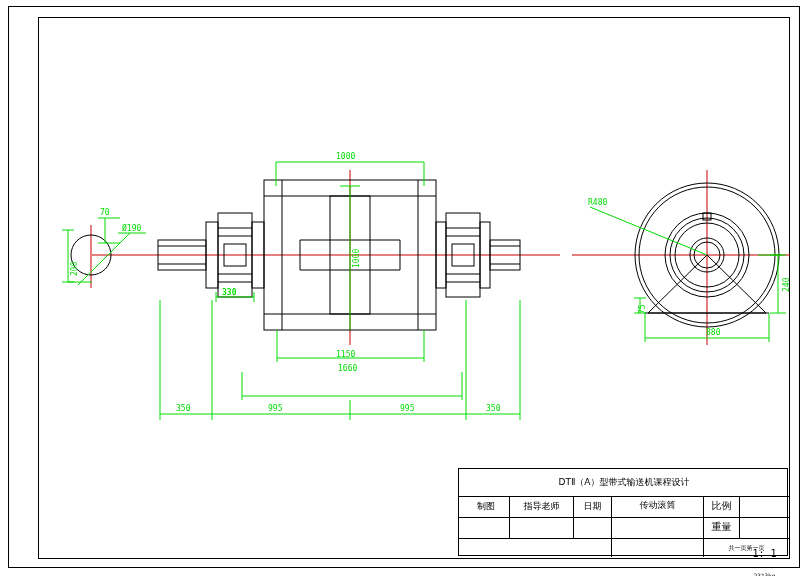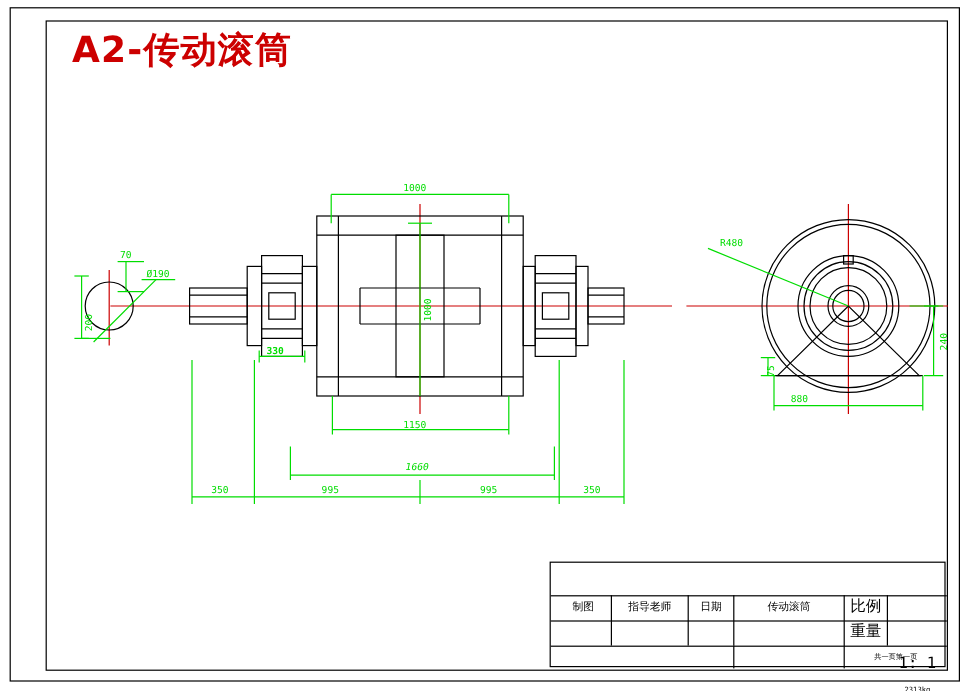--- a/index.html
+++ b/index.html
@@ -27,33 +27,32 @@
 
   svg.draw{position:absolute;left:0;top:0;width:807px;height:576px;overflow:visible;}
 
   
   .tblock{position:absolute;left:458px;top:468px;width:330px;height:88px;
           border:1px solid #000;box-sizing:border-box;background:#fff;}
   .tb-line{position:absolute;background:#000;}
   .tb-cell{position:absolute;display:flex;align-items:center;justify-content:center;
            font-size:9px;color:#000;text-align:center;line-height:1.25;
            font-family:"DejaVu Sans",sans-serif;box-sizing:border-box;}
-  .tb-cell.small{font-size:13px;}
+  .tb-cell.small{font-size:10px;}
   .tb-cell.tiny{font-size:6px;}
   .tb-cell.mono{font-family:"DejaVu Sans Mono",monospace;margin-top:48px;}
 </style>
 </head>
 <body>
 
 <div id="page">
 
   <div class="outer-frame"></div>
   <div class="inner-frame"></div>
 
-  <div class="sheet-title">A2-传动滚筒</div>
 
   <svg class="draw" viewBox="0 0 807 576">
 
     <g stroke="#cc0000" stroke-width="1">
       <line x1="92" y1="255" x2="560" y2="255"></line>
       <line x1="572" y1="255" x2="790" y2="255"></line>
       <line x1="350" y1="170" x2="350" y2="345"></line>
       <line x1="91" y1="225" x2="91" y2="288"></line>
       <line x1="707" y1="170" x2="707" y2="345"></line>
     </g>
@@ -175,53 +174,54 @@
       <line x1="634" y1="298" x2="646" y2="298"></line>
       <line x1="634" y1="313" x2="646" y2="313"></line>
 
       <line x1="645" y1="338" x2="769" y2="338"></line>
       <line x1="645" y1="313" x2="645" y2="342"></line>
       <line x1="769" y1="313" x2="769" y2="342"></line>
     </g>
   </svg>
 
   <div class="dimtxt" style="left:336px;top:152px;">1000</div>
-  <div class="dimtxt" style="left:338px;top:385px;font-style:italic;">1660</div>
+  <div class="dimtxt" style="left:338px;top:364px;">1660</div>
   <div class="dimtxt" style="left:336px;top:350px;text-align:center;">1150</div>
 
   <div class="dimtxt" style="left:176px;top:404px;">350</div>
   <div class="dimtxt" style="left:268px;top:404px;">995</div>
   <div class="dimtxt" style="left:400px;top:404px;">995</div>
   <div class="dimtxt" style="left:486px;top:404px;">350</div>
 
   <div class="dimtxt" style="left:122px;top:224px;">Ø190</div>
   <div class="dimtxt" style="left:100px;top:208px;">70</div>
   <div class="dimtxt vert" style="left:70px;top:276px;">200</div>
   <div class="dimtxt vert" style="left:352px;top:268px;">1000</div>
   <div class="dimtxt" style="left:222px;top:288px;font-weight:bold;">330</div>
 
-  <div class="dimtxt" style="left:600px;top:198px;">R480</div>
+  <div class="dimtxt" style="left:588px;top:198px;">R480</div>
   <div class="dimtxt vert" style="left:782px;top:292px;">240</div>
   <div class="dimtxt vert" style="left:638px;top:314px;">75</div>
-  <div class="dimtxt" style="left:659px;top:328px;">880</div>
+  <div class="dimtxt" style="left:706px;top:328px;">880</div>
 
 
   <div class="tblock">
 
     <div class="tb-line" style="left:0;top:27px;width:330px;height:1px;"></div>
     <div class="tb-line" style="left:0;top:48px;width:330px;height:1px;"></div>
     <div class="tb-line" style="left:0;top:69px;width:330px;height:1px;"></div>
 
     <div class="tb-line" style="left:50px;top:27px;width:1px;height:42px;"></div>
     <div class="tb-line" style="left:114px;top:27px;width:1px;height:42px;"></div>
     <div class="tb-line" style="left:152px;top:27px;width:1px;height:42px;"></div>
     <div class="tb-line" style="left:152px;top:69px;width:1px;height:19px;"></div>
     <div class="tb-line" style="left:244px;top:27px;width:1px;height:61px;"></div>
     <div class="tb-line" style="left:280px;top:27px;width:1px;height:42px;"></div>
 
+    <div class="tb-cell" style="left:0;top:0;width:330px;height:27px;">DTⅡ（A）型带式输送机课程设计</div>
 
     <div class="tb-cell" style="left:2px;top:27px;width:50px;height:21px;">制图</div>
     <div class="tb-cell" style="left:51px;top:27px;width:63px;height:21px;">指导老师</div>
     <div class="tb-cell" style="left:153px;top:27px;width:91px;height:21px;"></div>
     <div class="tb-cell" style="left:115px;top:27px;width:37px;height:21px;">日期</div>
 
     <div class="tb-cell" style="left:0;top:48px;width:50px;height:21px;"></div>
     <div class="tb-cell" style="left:51px;top:48px;width:63px;height:21px;"></div>
     <div class="tb-cell" style="left:115px;top:48px;width:37px;height:21px;"></div>
 

